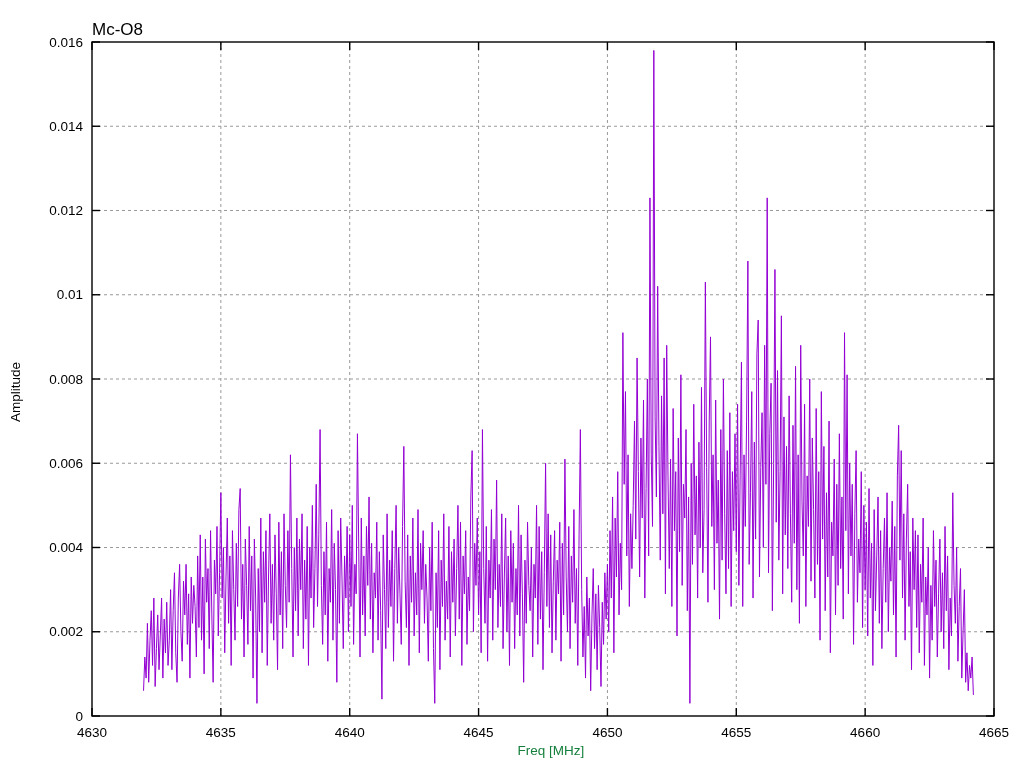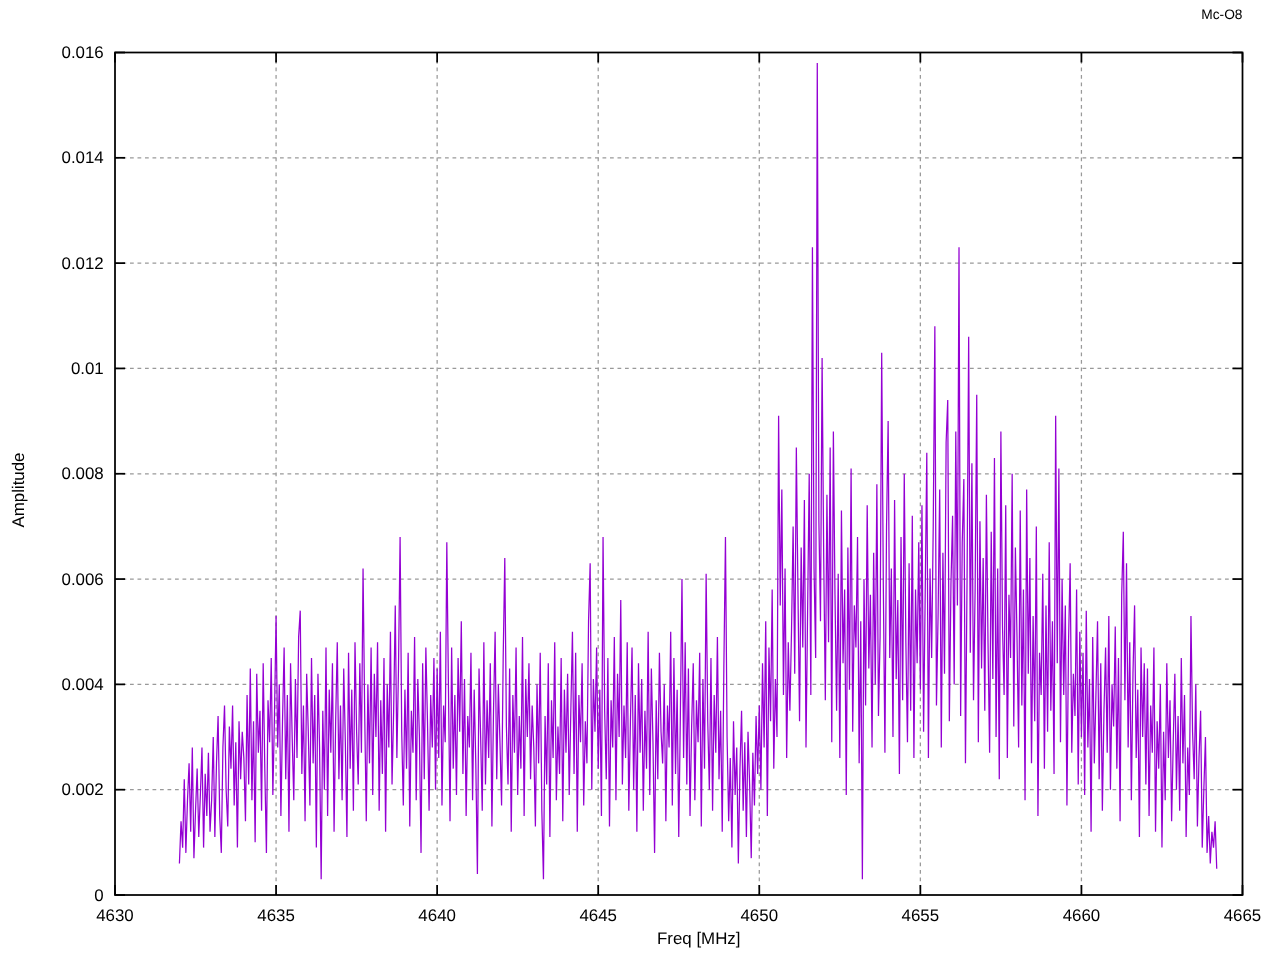--- a/index.html
+++ b/index.html
@@ -14,42 +14,42 @@
     position: relative;
     width: 1024px;
     height: 768px;
     background: #ffffff;
     overflow: hidden;
   }
   .chart-title {
     position: absolute;
     left: 92px;
     width: 902px;
-    top: 6px;
-    text-align: right;
-    font-size: 11px;
+    top: 20px;
+    text-align: left;
+    font-size: 17px;
     color: #000000;
   }
   .y-axis-label {
     position: absolute;
     left: 15px;
     top: 392px;
     transform: translate(-50%, -50%) rotate(-90deg);
     white-space: nowrap;
     font-size: 13.5px;
     color: #000000;
   }
   .x-axis-label {
     position: absolute;
-    left: 108px;
+    left: 100px;
     width: 902px;
     top: 743px;
     text-align: center;
     font-size: 13.5px;
-    color: #000000;
+    color: #15803d;
   }
   svg { position: absolute; left: 0; top: 0; }
   svg text {
     font-family: "Liberation Sans", sans-serif;
     font-size: 13.5px;
     fill: #000000;
   }
 </style>
 </head>
 <body>

